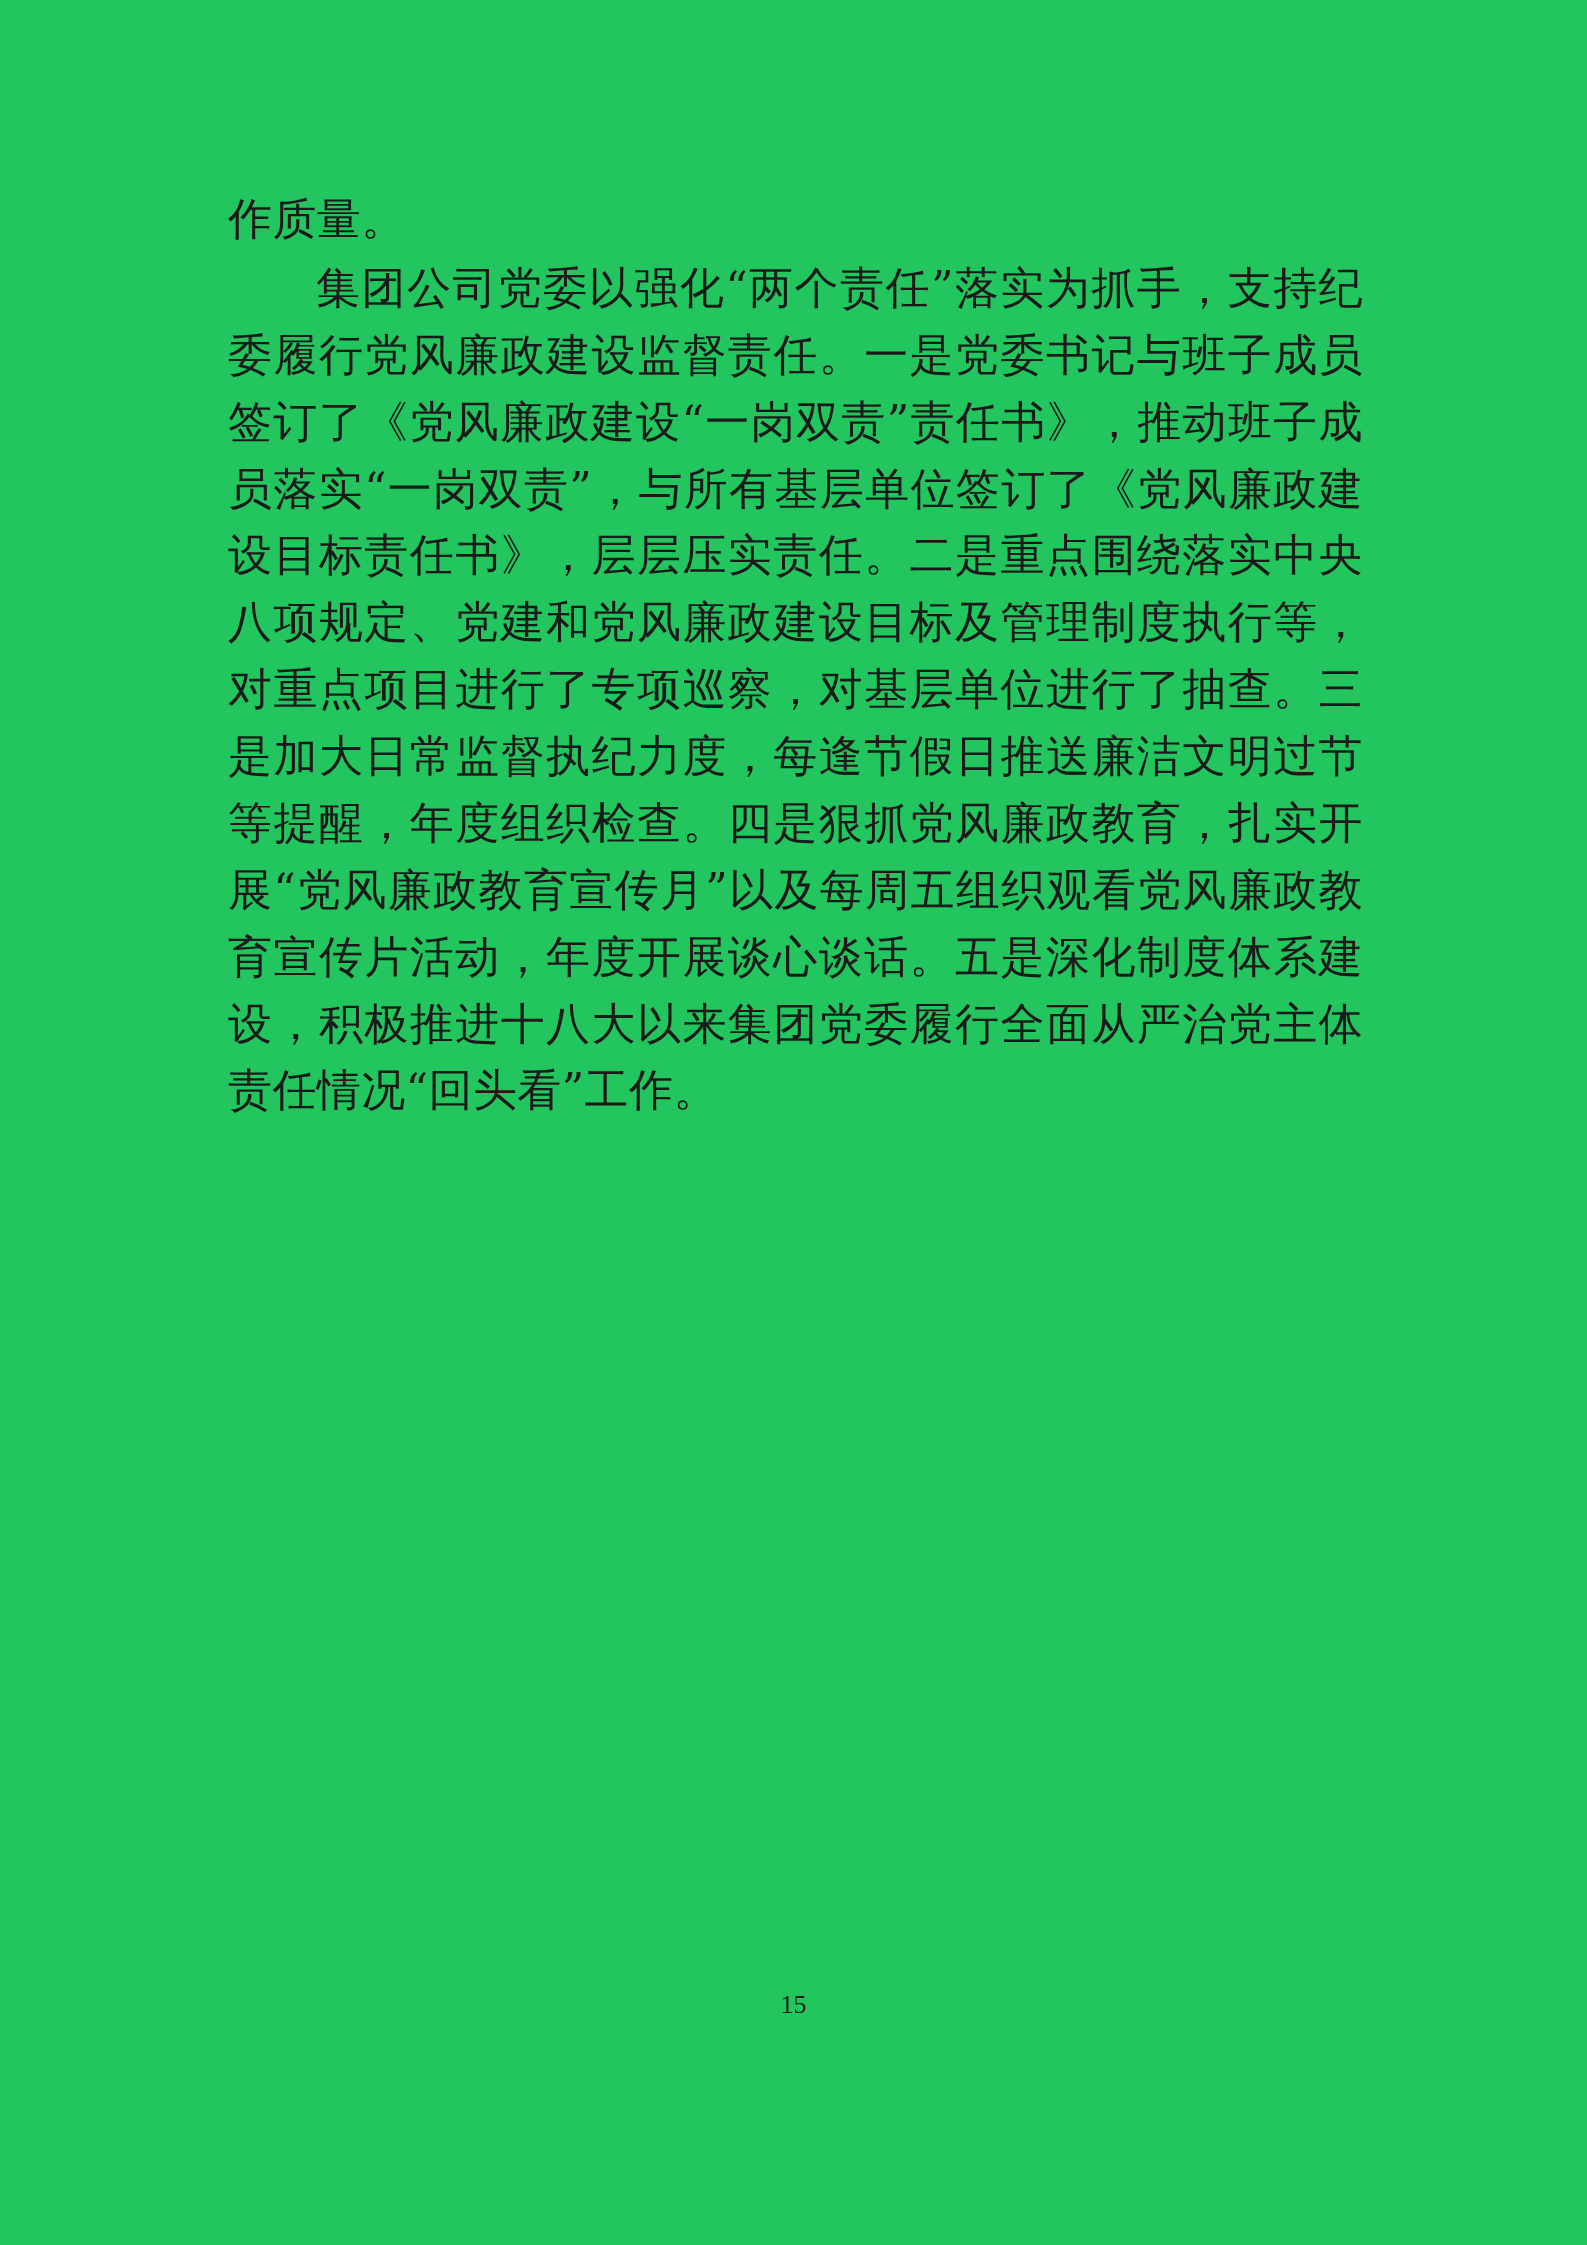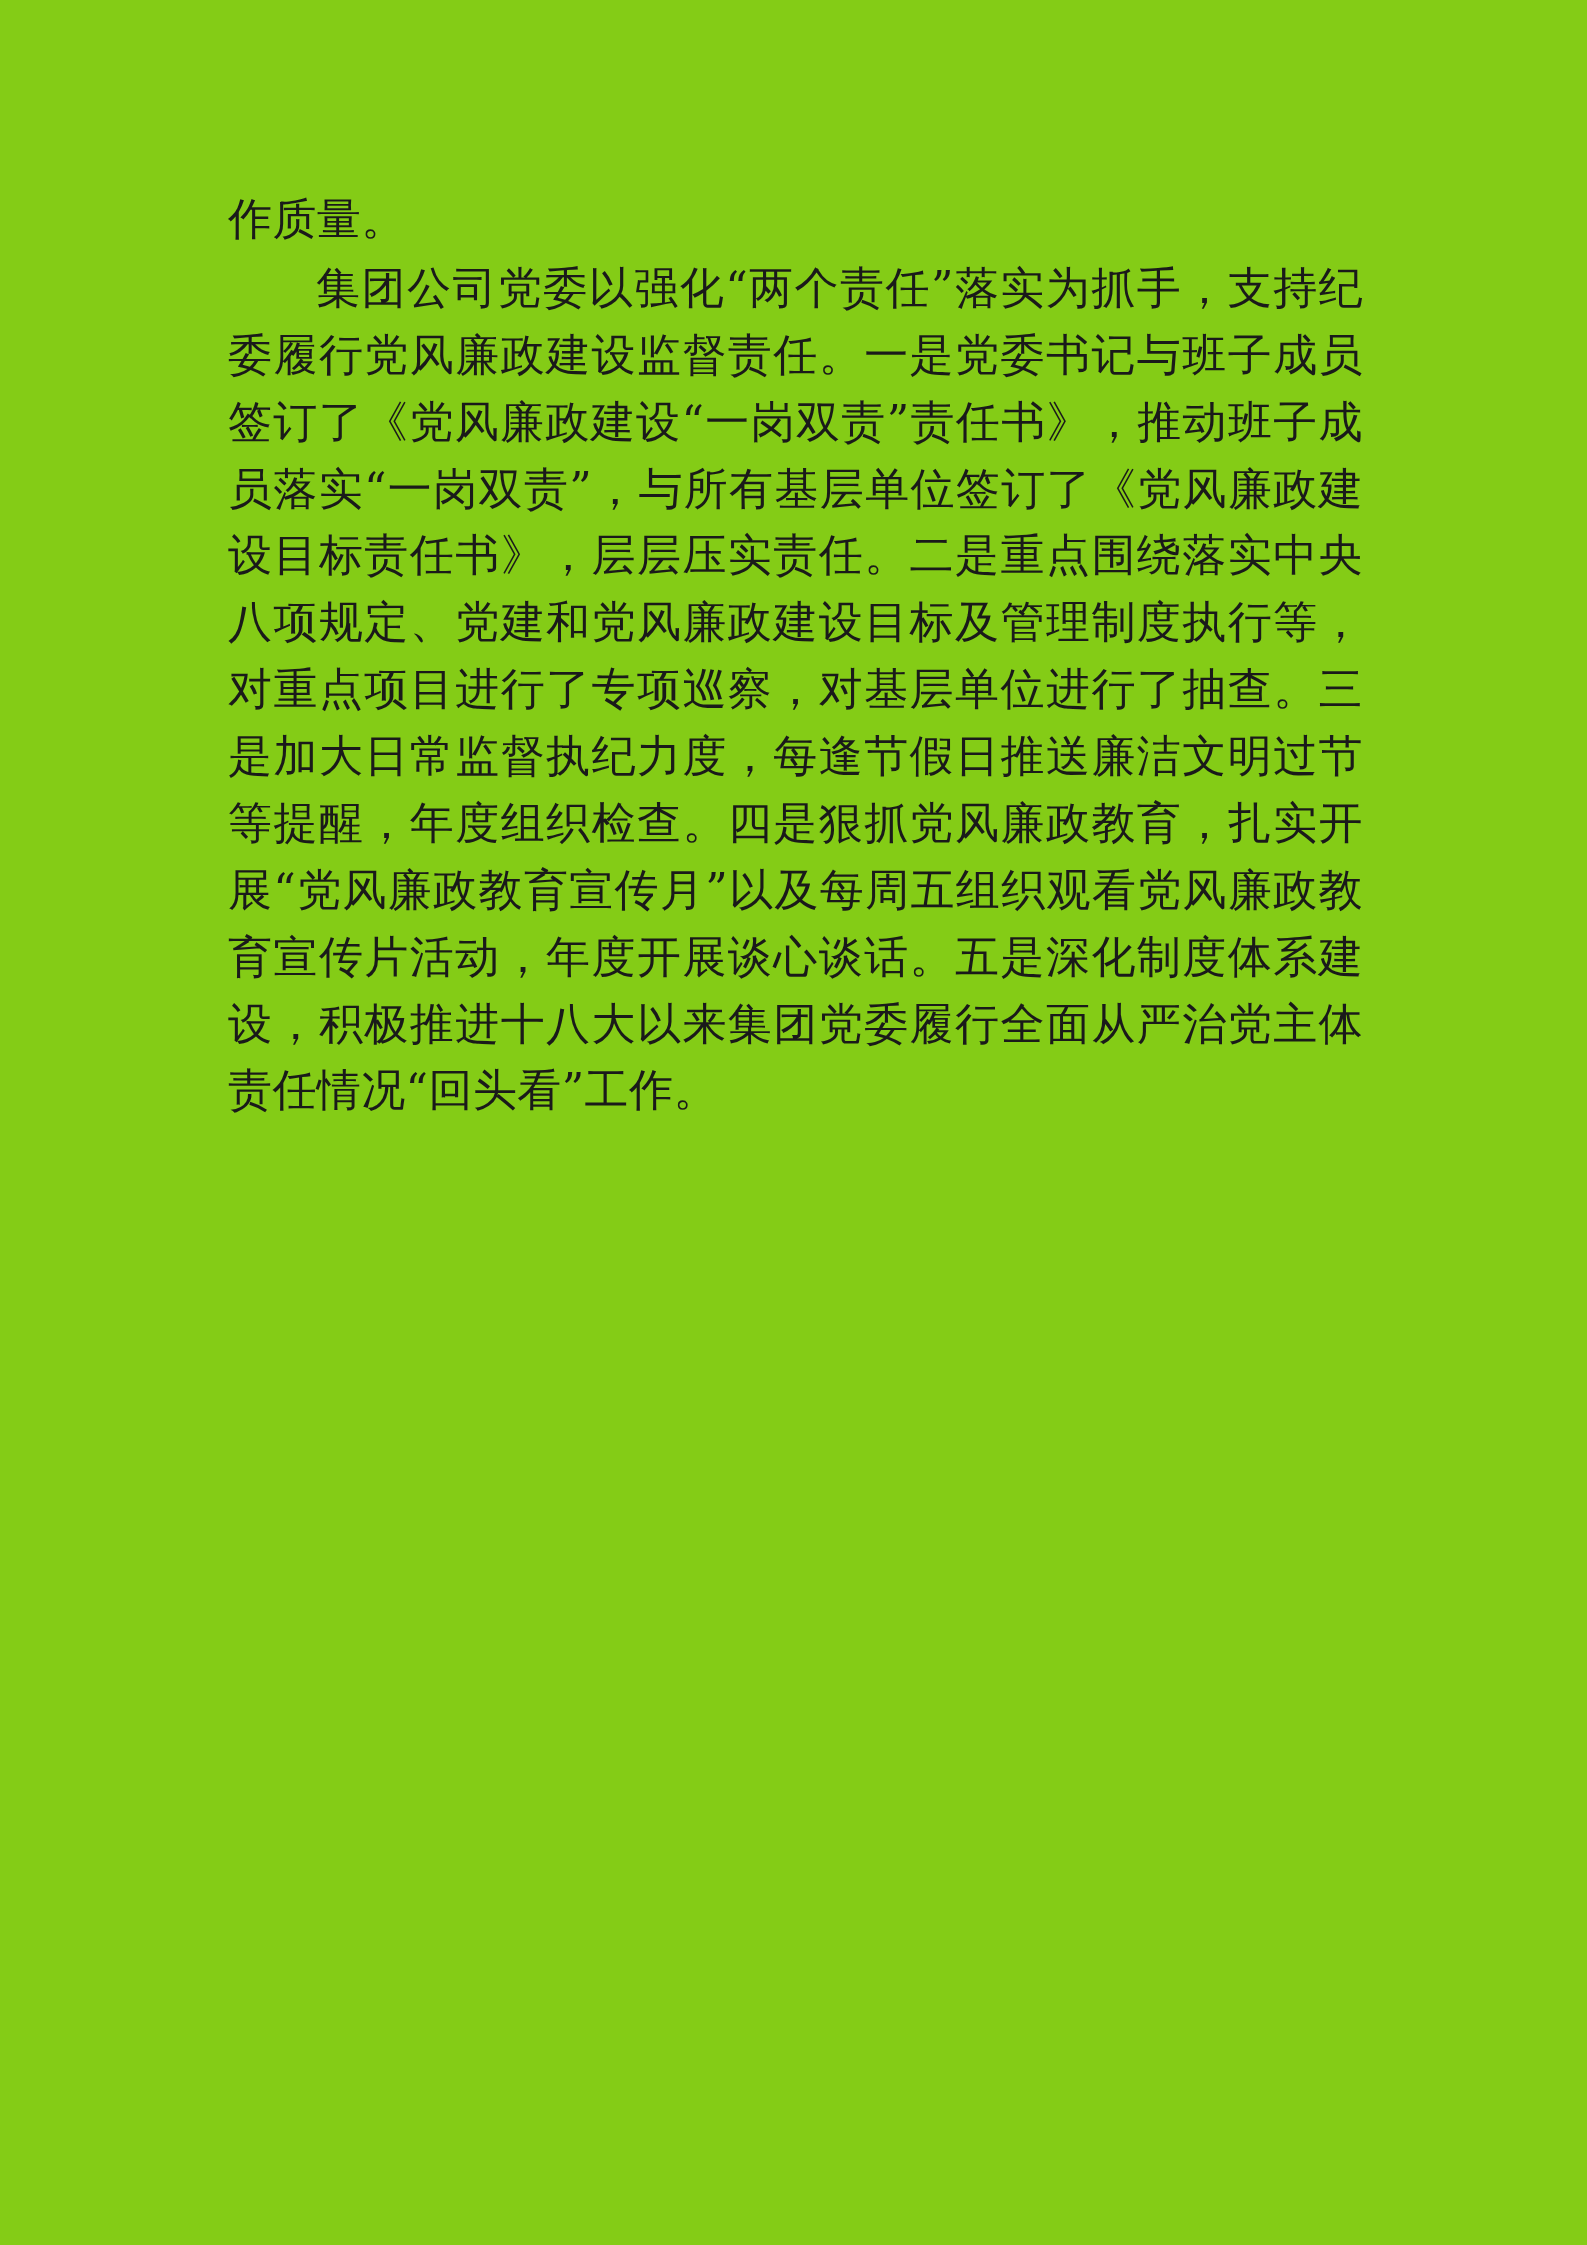--- a/index.html
+++ b/index.html
@@ -10,21 +10,21 @@
   body {
     width: 1587px;
     height: 2245px;
     position: relative;
     font-family: "DejaVu Serif", "Liberation Serif", serif;
     color: #1a1a1a;
   }
   .page {
     position: absolute;
     inset: 0;
-    background: #84cc16;
+    background: #22c55e;
     overflow: hidden;
   }
   .content {
     position: absolute;
     left: 228px;
     top: 186px;
     width: 1135px;
   }
   .para {
     font-size: 44px;
@@ -51,13 +51,14 @@
   }
 </style>
 </head>
 <body>
 
 <div class="page">
   <div class="content">
     <p class="para">作质量。</p>
     <p class="para indent">集团公司党委以强化“两个责任”落实为抓手，支持纪委履行党风廉政建设监督责任。一是党委书记与班子成员签订了《党风廉政建设“一岗双责”责任书》，推动班子成员落实“一岗双责”，与所有基层单位签订了《党风廉政建设目标责任书》，层层压实责任。二是重点围绕落实中央八项规定、党建和党风廉政建设目标及管理制度执行等，对重点项目进行了专项巡察，对基层单位进行了抽查。三是加大日常监督执纪力度，每逢节假日推送廉洁文明过节等提醒，年度组织检查。四是狠抓党风廉政教育，扎实开展“党风廉政教育宣传月”以及每周五组织观看党风廉政教育宣传片活动，年度开展谈心谈话。五是深化制度体系建设，积极推进十八大以来集团党委履行全面从严治党主体责任情况“回头看”工作。</p>
   </div>
+  <div class="page-number">15</div>
 </div>
 
 </body></html>

